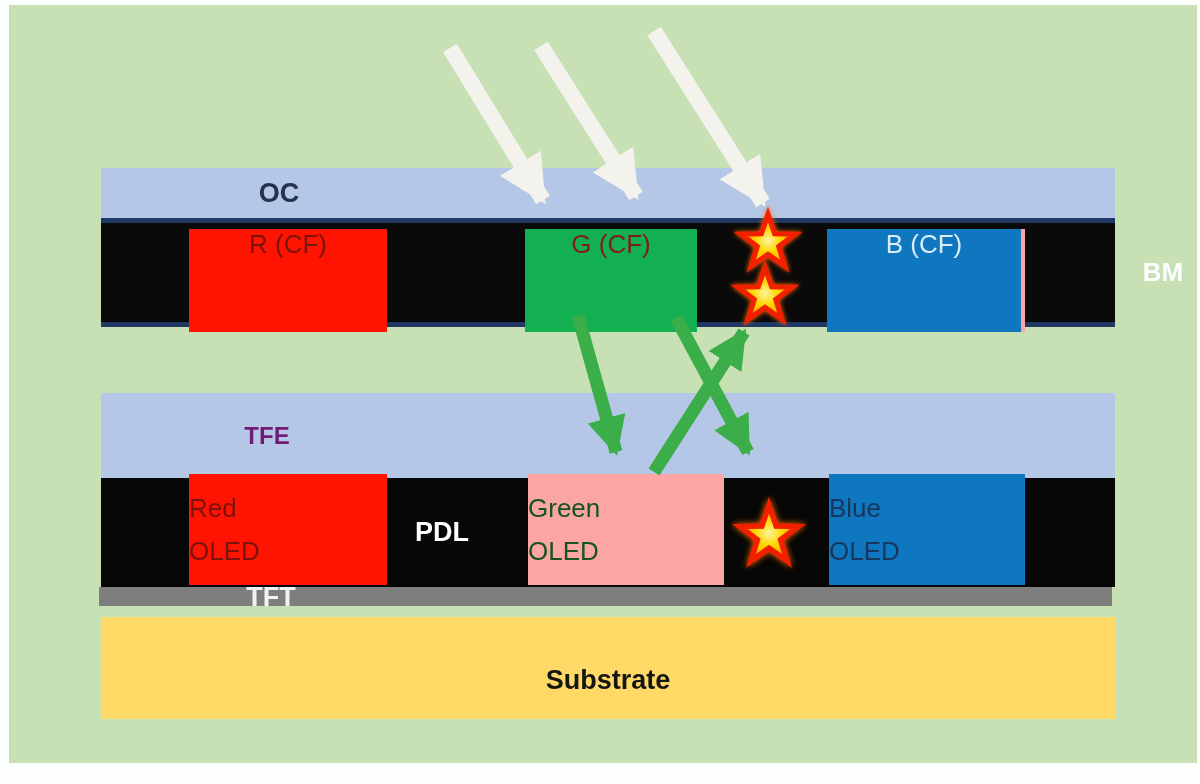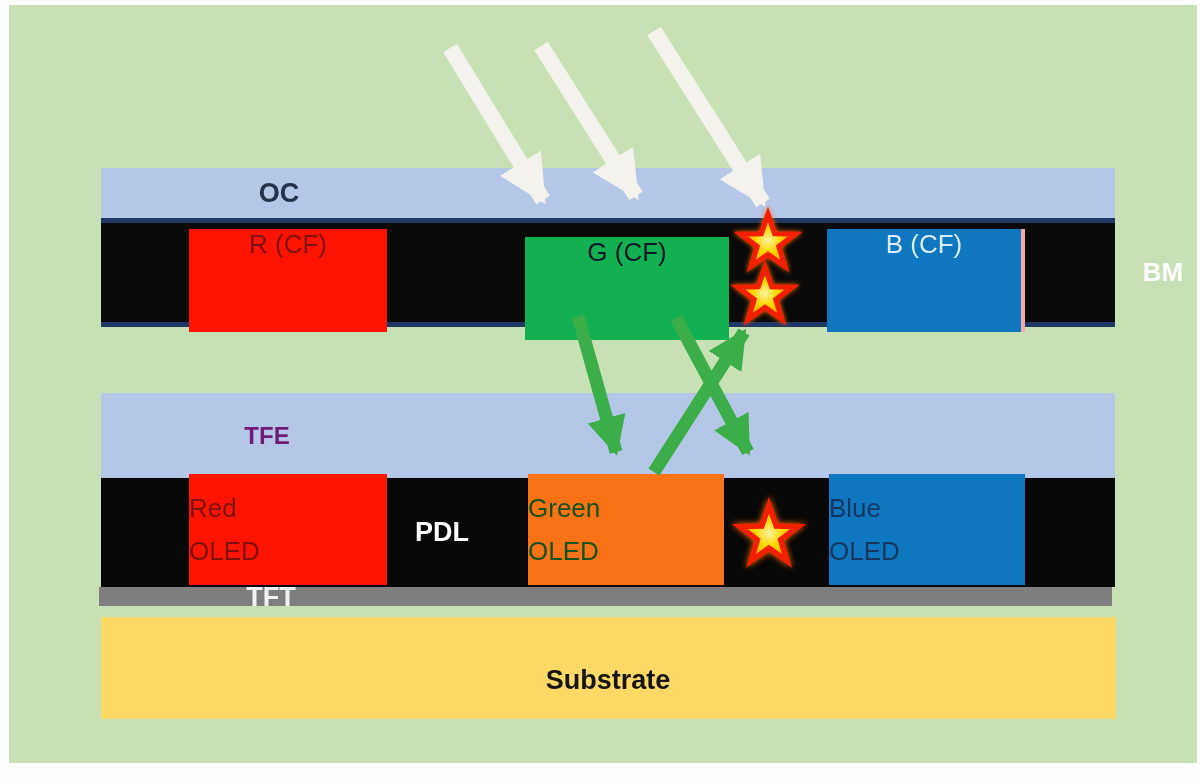--- a/index.html
+++ b/index.html
@@ -19,28 +19,28 @@
   .yocta{left:92px;top:322px;width:1014px;height:66px;background:#cacaca;}
   .tfe  {left:92px;top:388px;width:1014px;height:85px;background:#b5c7e7;}
   .oledrow{left:92px;top:473px;width:1014px;height:109px;background:#070707;}
   .tft  {left:90px;top:582px;width:1013px;height:19px;background:#7e7e7e;}
   .substrate{left:92px;top:612px;width:1015px;height:102px;background:#ffd966;}
 
   .block{position:absolute;display:flex;align-items:flex-start;justify-content:center;
          font-weight:normal;box-sizing:border-box;text-align:center;}
   
   .cf-red  {left:88px;top:6px;width:198px;height:103px;background:#fe1400;color:#7c120d;font-size:26px;}
-  .cf-green{left:424px;top:6px;width:204px;height:103px;background:#12b050;color:#0f172a;font-size:26px;margin-top:8px;}
+  .cf-green{left:424px;top:6px;width:172px;height:103px;background:#12b050;color:#7f1d1d;font-size:26px;}
   .cf-blue {left:726px;top:6px;width:198px;height:103px;background:#0f76c0;color:#d9ecf8;font-size:26px;
             border-right:4px solid #fca5a5;}
   .bm-label{position:absolute;left:1022px;top:0;width:80px;height:99px;display:flex;
             align-items:center;justify-content:center;color:#ffffff;font-weight:bold;font-size:26px;}
   
   .oled-red  {left:88px;top:-4px;width:198px;height:111px;background:#fe1400;color:#7c120d;}
-  .oled-green{left:427px;top:-4px;width:196px;height:111px;background:#f97316;color:#145221;}
+  .oled-green{left:427px;top:-4px;width:196px;height:111px;background:#fca5a5;color:#145221;}
   .oled-blue {left:728px;top:-4px;width:196px;height:111px;background:#0f76c0;color:#17375e;}
   .oled-red,.oled-green,.oled-blue{font-size:26px;line-height:43px;flex-direction:column;}
   .oled-red span,.oled-green span,.oled-blue span{display:block;}
   .pdl-label{position:absolute;left:296px;top:0;width:90px;height:109px;display:flex;
              align-items:center;justify-content:center;color:#ffffff;font-weight:bold;font-size:27px;}
 
   .layer-label{position:absolute;top:50%;transform:translate(-50%,-50%);
                font-weight:bold;white-space:nowrap;}
   .oc-label       {left:178px;font-size:27px;color:#24324a;text-align:right;}
   .yocta-label    {left:179px;font-size:29px;color:#1c1c1c;}

